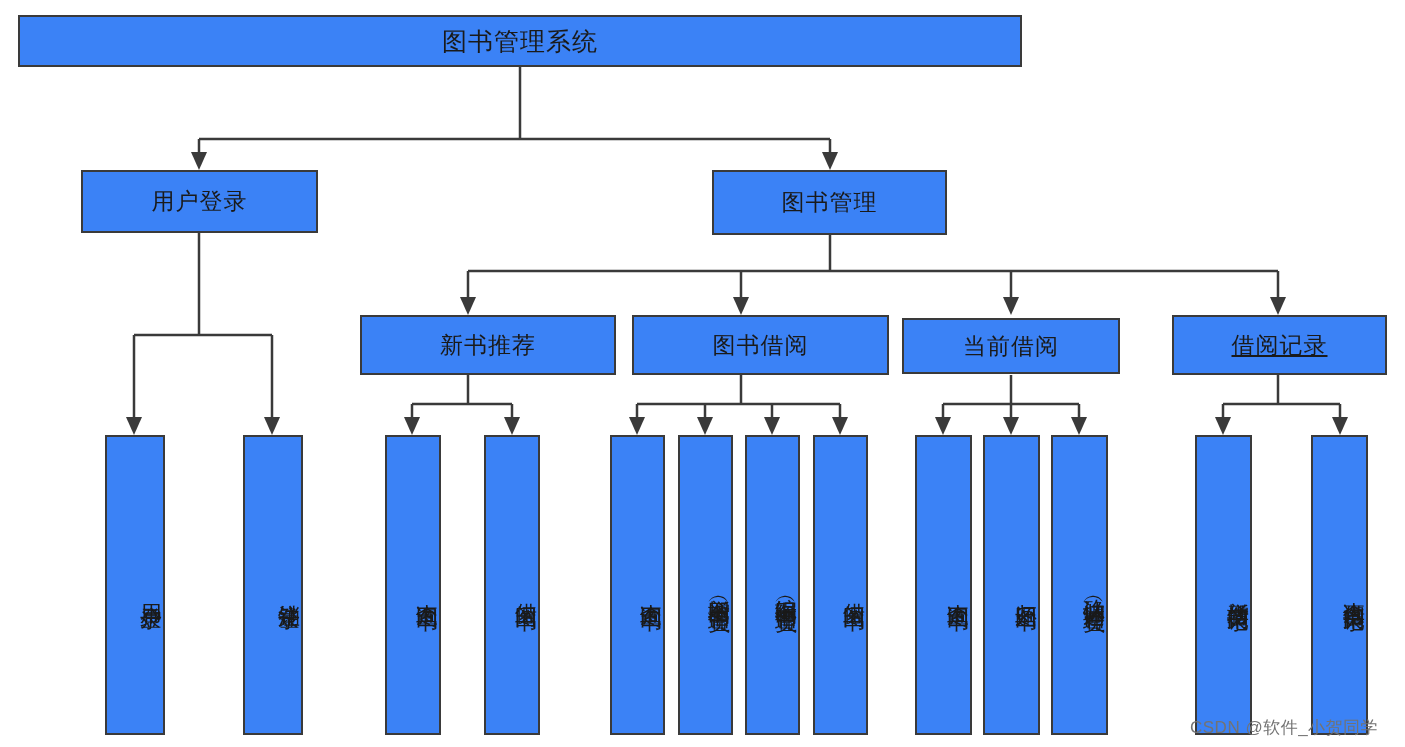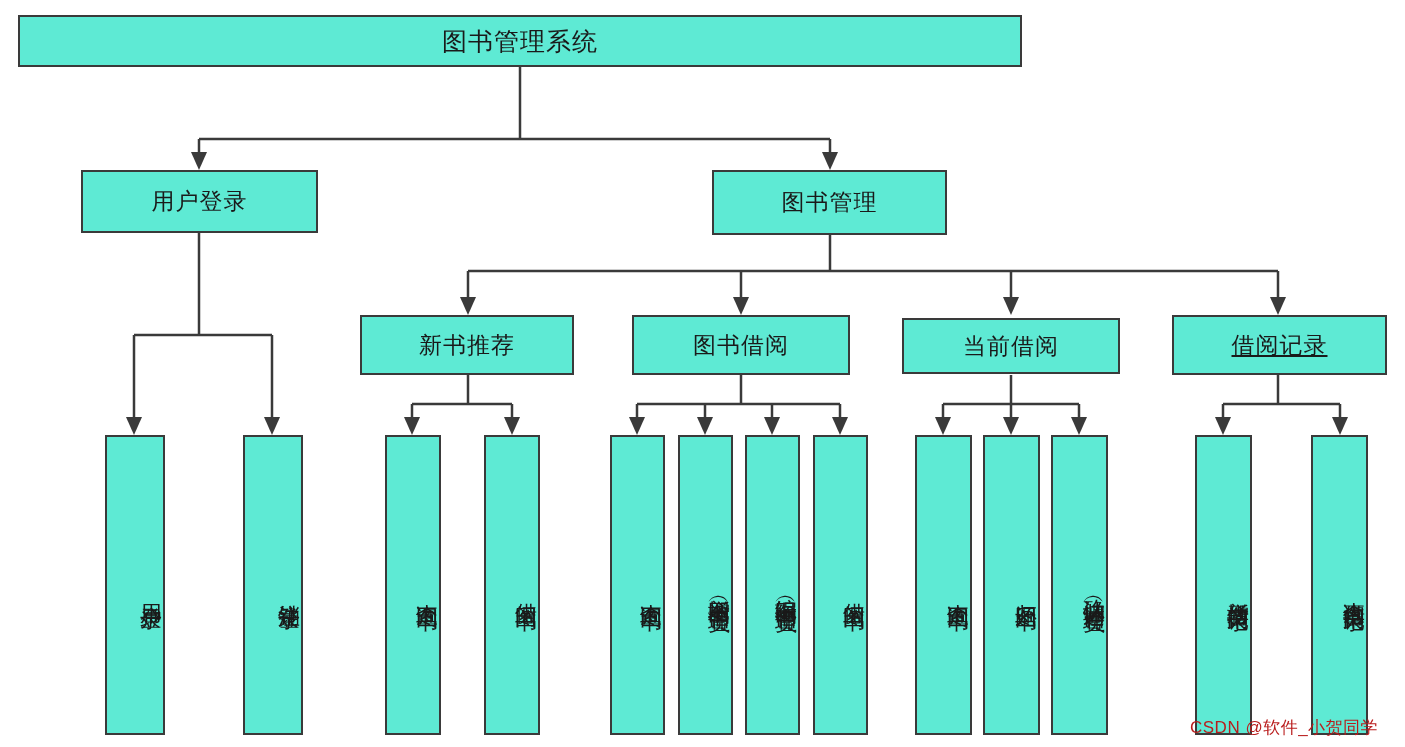--- a/index.html
+++ b/index.html
@@ -13,21 +13,21 @@
   #canvas {
     position: relative;
     width: 1405px;
     height: 747px;
     background: #ffffff;
     overflow: hidden;
   }
   .node {
     position: absolute;
     box-sizing: border-box;
-    background: #5eead4;
+    background: #3b82f6;
     border: 2.5px solid #3a3a3a;
     display: flex;
     align-items: center;
     justify-content: center;
     color: #1a1a1a;
   }
   .node.horiz {
     font-size: 23px;
     letter-spacing: 1px;
   }
@@ -45,21 +45,21 @@
     writing-mode: vertical-rl;
     text-orientation: upright;
     white-space: normal;
   }
   .node.root {
     font-size: 25px;
   }
   .watermark {
     position: absolute;
     font-size: 17px;
-    color: #b91c1c;
+    color: #737373;
     white-space: nowrap;
     letter-spacing: 0.5px;
   }
   svg.edges {
     position: absolute;
     left: 0;
     top: 0;
     width: 1405px;
     height: 747px;
     pointer-events: none;
@@ -145,24 +145,24 @@
     <span>图书管理系统</span>
   </div>
 
   <div class="node horiz" style="left:81px; top:170px; width:237px; height:63px;">
     <span>用户登录</span>
   </div>
   <div class="node horiz" style="left:712px; top:170px; width:235px; height:65px;">
     <span>图书管理</span>
   </div>
 
-  <div class="node horiz" style="left:360px; top:315px; width:214px; height:60px;">
+  <div class="node horiz" style="left:360px; top:315px; width:256px; height:60px;">
     <span>新书推荐</span>
   </div>
-  <div class="node horiz" style="left:632px; top:315px; width:218px; height:60px;">
+  <div class="node horiz" style="left:632px; top:315px; width:257px; height:60px;">
     <span>图书借阅</span>
   </div>
   <div class="node horiz" style="left:902px; top:318px; width:218px; height:56px;">
     <span>当前借阅</span>
   </div>
   <div class="node horiz" style="left:1172px; top:315px; width:215px; height:60px;text-decoration:underline;">
     <span>借阅记录</span>
   </div>
 
   <div class="node vert" style="left:105px; top:435px; width:60px; height:300px;">

